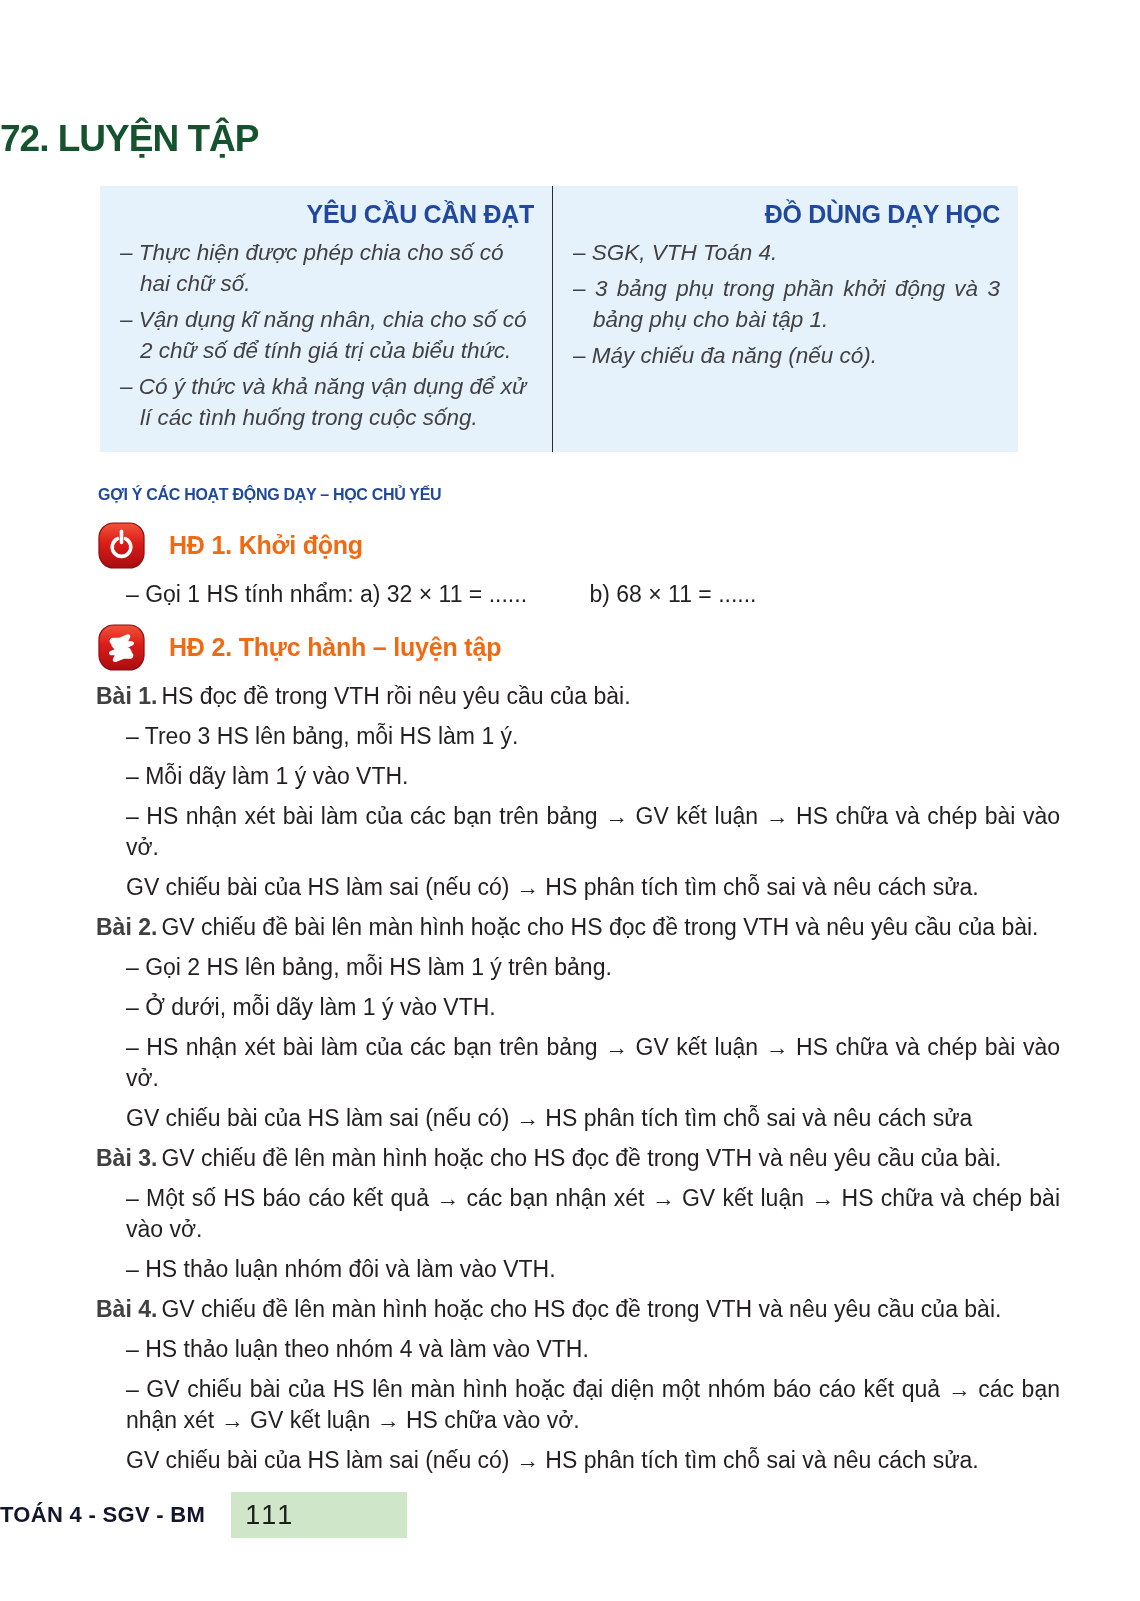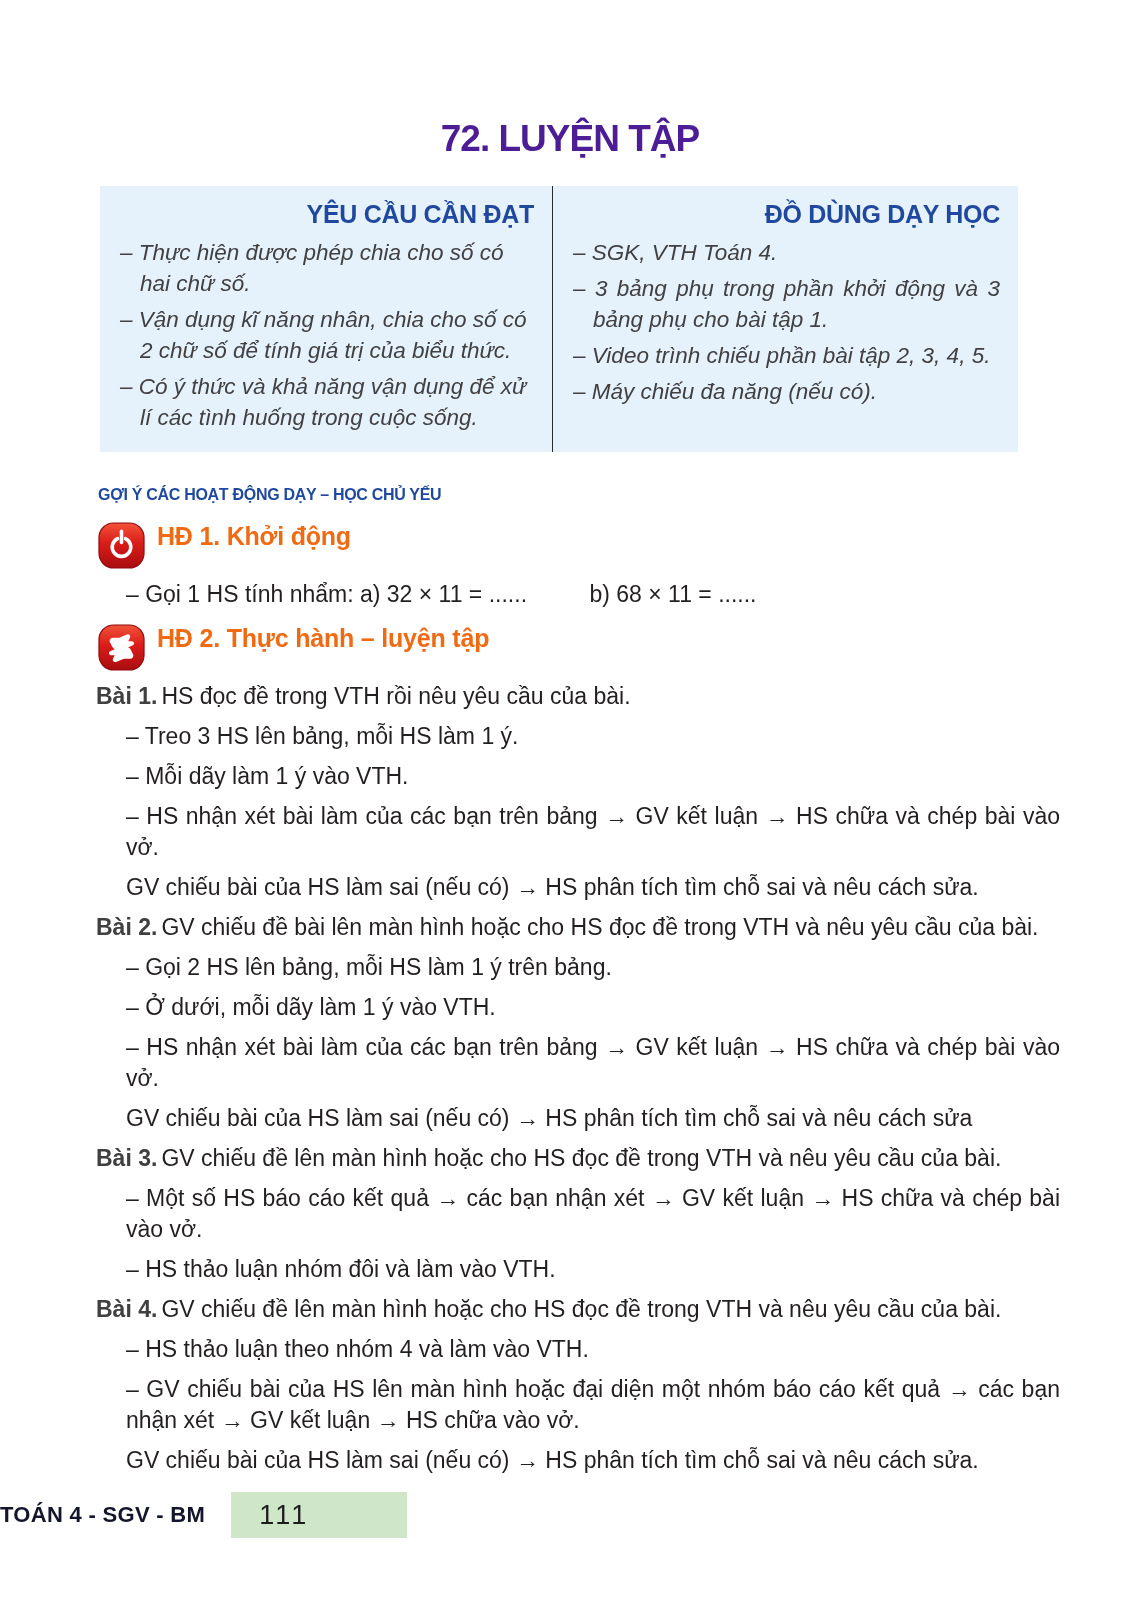--- a/index.html
+++ b/index.html
@@ -8,25 +8,24 @@
     width:1140px;height:1601px;
     background:#ffffff;
     margin:0 auto;
     font-family:"Liberation Sans","DejaVu Sans",sans-serif;
     color:#231f20;
     overflow:hidden;
   }
   
   .title{
     margin:118px 0 26px 0;
-    text-align:center;
     font-size:37px;
     font-weight:700;
     letter-spacing:-1px;
-    color:#4c1d95;
+    color:#14532d;
   }
   
   .info-box{
     margin:0 122px 0 100px;
     background:#e6f2fb;
     display:grid;
     grid-template-columns:452px 1fr;
   }
   .info-col{padding:12px 18px 14px 20px;}
   .info-col.right{border-left:1.6px solid #2b2b2b;}
@@ -43,21 +42,21 @@
   }
   .info-col.right .info-item{text-align:justify;}
   
   .section-heading{
     margin:34px 80px 18px 98px;
     font-size:16px;font-weight:700;letter-spacing:-0.3px;
     color:#1f489e;
   }
   
   .hd-row{
-    display:flex;gap:12px;
+    display:flex;align-items:center;gap:24px;
     margin:14px 80px 10px 98px;
   }
   .hd-icon{width:47px;height:47px;flex:0 0 auto;}
   .hd-label{
     font-size:25px;font-weight:700;letter-spacing:-0.2px;
     color:#f06a13;
   }
   
   .content{margin:0 80px 0 96px;}
   .para{
@@ -77,21 +76,21 @@
     display:flex;align-items:center;
   }
   .book-label{
     font-size:22px;font-weight:700;letter-spacing:0.3px;
     color:#13152b;margin-right:26px;
   }
   .page-badge{
     width:176px;height:46px;
     background:#cfe6c9;
     display:flex;align-items:center;
-    padding-left:28px;box-sizing:border-box;
+    padding-left:14px;box-sizing:border-box;
   }
   .page-number{
     font-size:27px;color:#1d1d1b;letter-spacing:3px;
   }
 </style>
 </head>
 <body>
 
 <div class="page">
 
@@ -101,21 +100,20 @@
     <div class="info-col left">
       <div class="info-header">YÊU CẦU CẦN ĐẠT</div>
       <p class="info-item">– Thực hiện được phép chia cho số có hai chữ số.</p>
       <p class="info-item">– Vận dụng kĩ năng nhân, chia cho số có 2 chữ số để tính giá trị của biểu thức.</p>
       <p class="info-item">– Có ý thức và khả năng vận dụng để xử lí các tình huống trong cuộc sống.</p>
     </div>
     <div class="info-col right">
       <div class="info-header">ĐỒ DÙNG DẠY HỌC</div>
       <p class="info-item">– SGK, VTH Toán 4.</p>
       <p class="info-item">– 3 bảng phụ trong phần khởi động và 3 bảng phụ cho bài tập 1.</p>
-      <p class="info-item">– Video trình chiếu phần bài tập 2, 3, 4, 5.</p>
       <p class="info-item">– Máy chiếu đa năng (nếu có).</p>
     </div>
   </div>
 
   <h2 class="section-heading">GỢI Ý CÁC HOẠT ĐỘNG DẠY – HỌC CHỦ YẾU</h2>
 
   <div class="hd-row">
     <span class="hd-icon">
       <svg viewBox="0 0 48 48" width="47" height="47">
         <defs>

